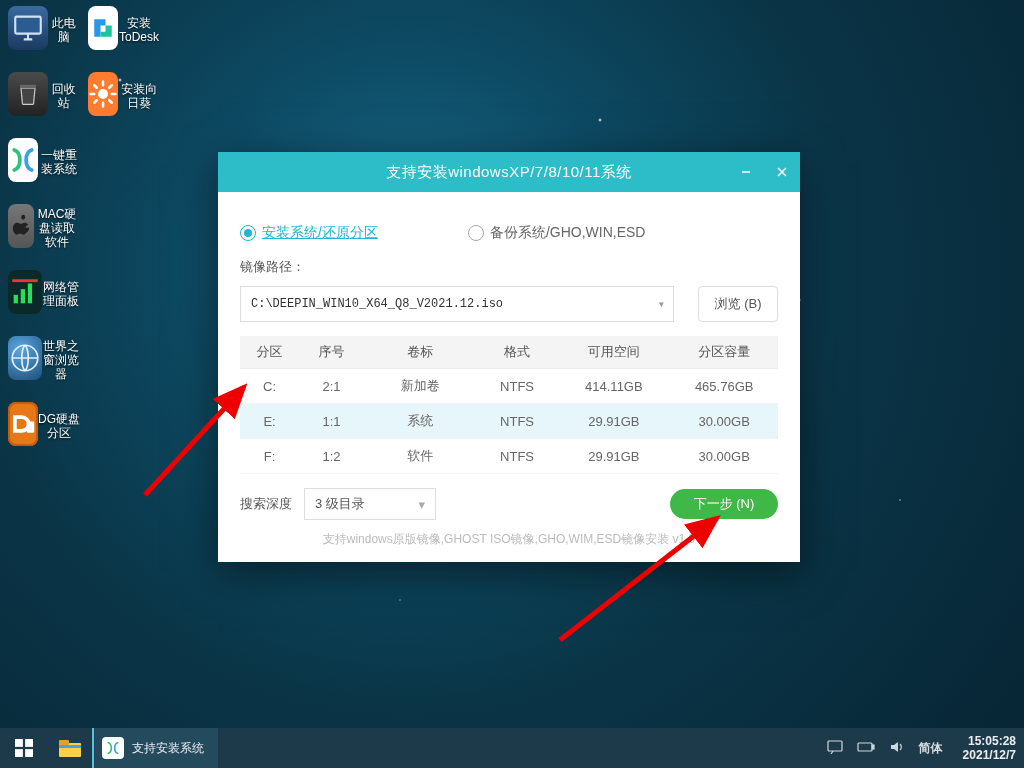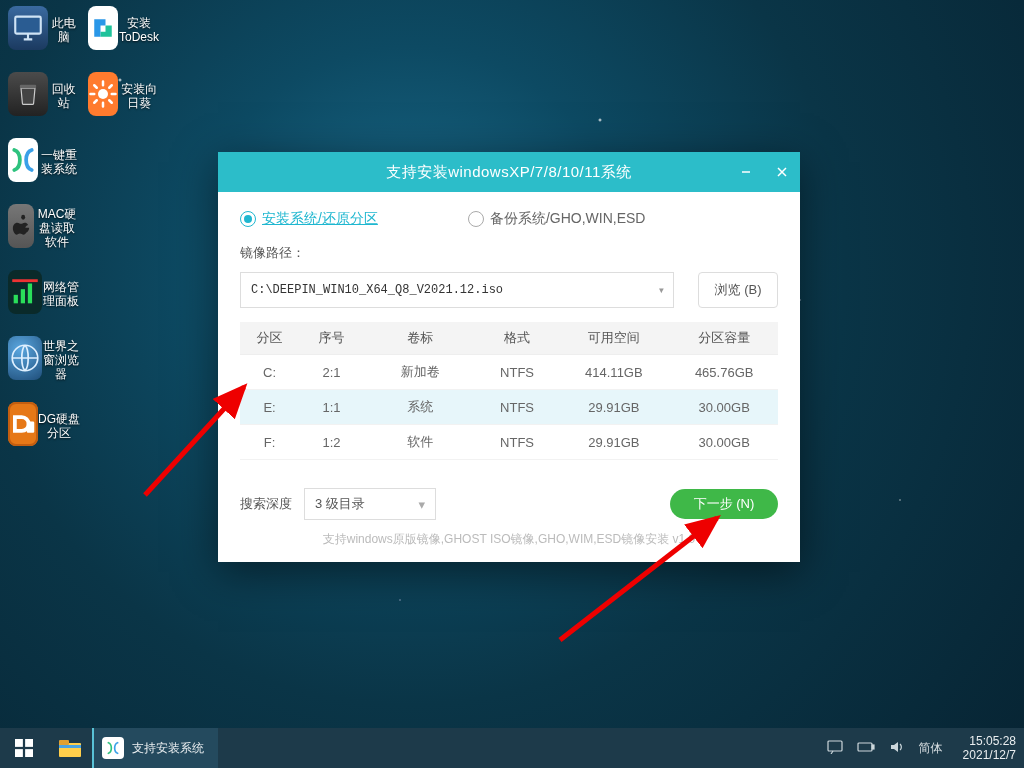--- a/index.html
+++ b/index.html
@@ -32,21 +32,21 @@
   .ic-netpanel{background:#0a2a2a;}
   .ic-globe{background:radial-gradient(circle at 35% 30%,#5aa7e0,#1f4e7a);}
   .ic-dg{background:#e67817;border-radius:8px;box-shadow:inset 0 0 0 2px #c35e10;}
   .ic-todesk{background:#fff;}
   .ic-sun{background:#ff7b2e;}
   
   .dialog{position:absolute;left:218px;top:152px;width:582px;height:410px;background:#fff;box-shadow:0 10px 40px rgba(0,0,0,.5);}
   .titlebar{height:40px;background:#2cbdc9;color:#fff;display:flex;align-items:center;justify-content:center;font-size:15px;position:relative;letter-spacing:.5px;}
   .titlebar .ctl{position:absolute;right:0;top:0;height:40px;display:flex;}
   .titlebar .ctl div{width:36px;height:40px;display:flex;align-items:center;justify-content:center;cursor:pointer;}
-  .body{padding:18px 22px 12px;}
+  .body{padding:32px 22px 12px;}
   .radiorow{display:flex;gap:90px;align-items:center;font-size:14px;}
   .radio{display:flex;align-items:center;gap:6px;cursor:pointer;}
   .rdot{width:14px;height:14px;border-radius:50%;border:1px solid #aaa;display:flex;align-items:center;justify-content:center;}
   .rdot.sel{border-color:#1fb7d0;}
   .rdot.sel::after{content:"";width:8px;height:8px;border-radius:50%;background:#1fb7d0;}
   .radio .a{color:#1fb7d0;text-decoration:underline;}
   .mirow{margin-top:16px;font-size:13px;color:#555;}
   .pathrow{margin-top:10px;display:flex;gap:24px;align-items:center;}
   .pathinput{flex:1;height:34px;border:1px solid #ddd;display:flex;align-items:center;padding:0 10px;position:relative;font-family:"Courier New",monospace;font-size:12px;color:#333;}
   .pathinput .dd{position:absolute;right:8px;top:50%;transform:translateY(-50%);color:#999;}
@@ -61,21 +61,21 @@
   .footnote{position:absolute;left:0;right:0;bottom:14px;text-align:center;font-size:12px;color:#bbb;}
   
   .arrow{position:absolute;pointer-events:none;}
   
   .taskbar{position:absolute;left:0;right:0;bottom:0;height:40px;background:#1d3a4a;display:flex;align-items:center;color:#eaeef0;font-size:12px;}
   .start{width:48px;height:40px;display:flex;align-items:center;justify-content:center;cursor:pointer;}
   .start svg{width:18px;height:18px;}
   .explorer{width:44px;height:40px;display:flex;align-items:center;justify-content:center;cursor:pointer;}
   .taskbtn{height:40px;display:flex;align-items:center;gap:8px;padding:0 14px 0 8px;background:#244a5e;border-left:2px solid #59c2d6;cursor:pointer;}
   .taskbtn .ic{width:22px;height:22px;background:#fff;border-radius:4px;display:flex;align-items:center;justify-content:center;}
-  .tray{margin-left:auto;display:flex;align-items:center;gap:14px;padding-right:8px;height:36px;}
+  .tray{margin-left:auto;display:flex;align-items:center;gap:14px;padding-right:8px;height:36px;font-weight:bold;}
   .tray .ico{opacity:.9;cursor:pointer;}
   .clock{text-align:right;line-height:14px;padding-left:6px;}
 </style>
 </head>
 <body>
 
 <div class="desktop">
 
   <div class="di-col c1">
     <div class="di">

